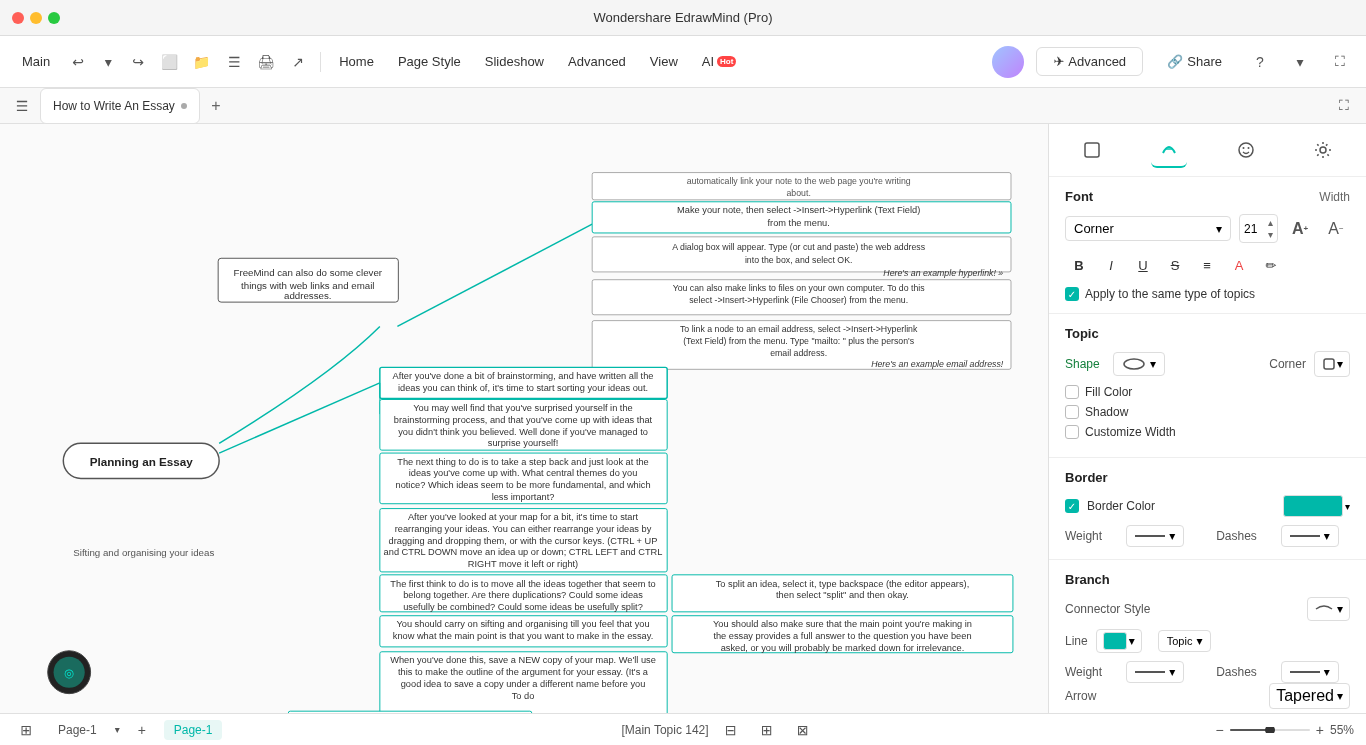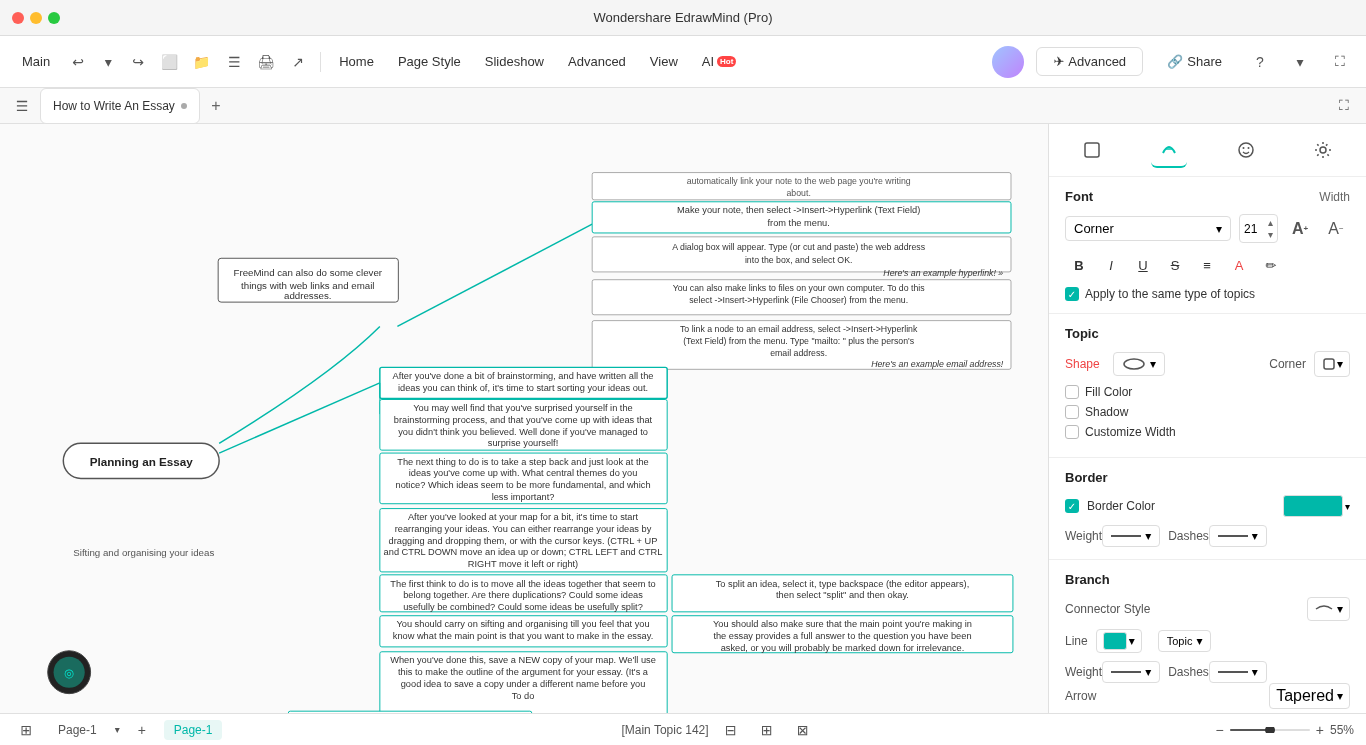--- a/index.html
+++ b/index.html
@@ -274,21 +274,21 @@
     }
     .apply-label { font-size: 12px; color: #333; }
 
     
     .shape-row {
       display: flex;
       align-items: center;
       gap: 8px;
       margin-bottom: 8px;
     }
-    .shape-label { font-size: 12px; color: #ef4444; min-width: 40px; }
+    .shape-label { font-size: 12px; color: #15803d; min-width: 40px; }
     .shape-select {
       display: flex;
       align-items: center;
       gap: 4px;
       border: 1px solid #ddd;
       border-radius: 4px;
       padding: 4px 8px;
       cursor: pointer;
       font-size: 12px;
     }
@@ -324,21 +324,21 @@
     .border-color-swatch {
       width: 60px; height: 22px;
       background: #00b8a9;
       border-radius: 3px;
       border: 1px solid #ddd;
       cursor: pointer;
     }
     .weight-row {
       display: flex;
       align-items: center;
-      gap: 0;
+      gap: 24px;
     }
     .weight-label { font-size: 12px; color: #555; }
     .weight-select {
       display: flex;
       align-items: center;
       gap: 4px;
       border: 1px solid #ddd;
       border-radius: 4px;
       padding: 3px 8px;
       cursor: pointer;

